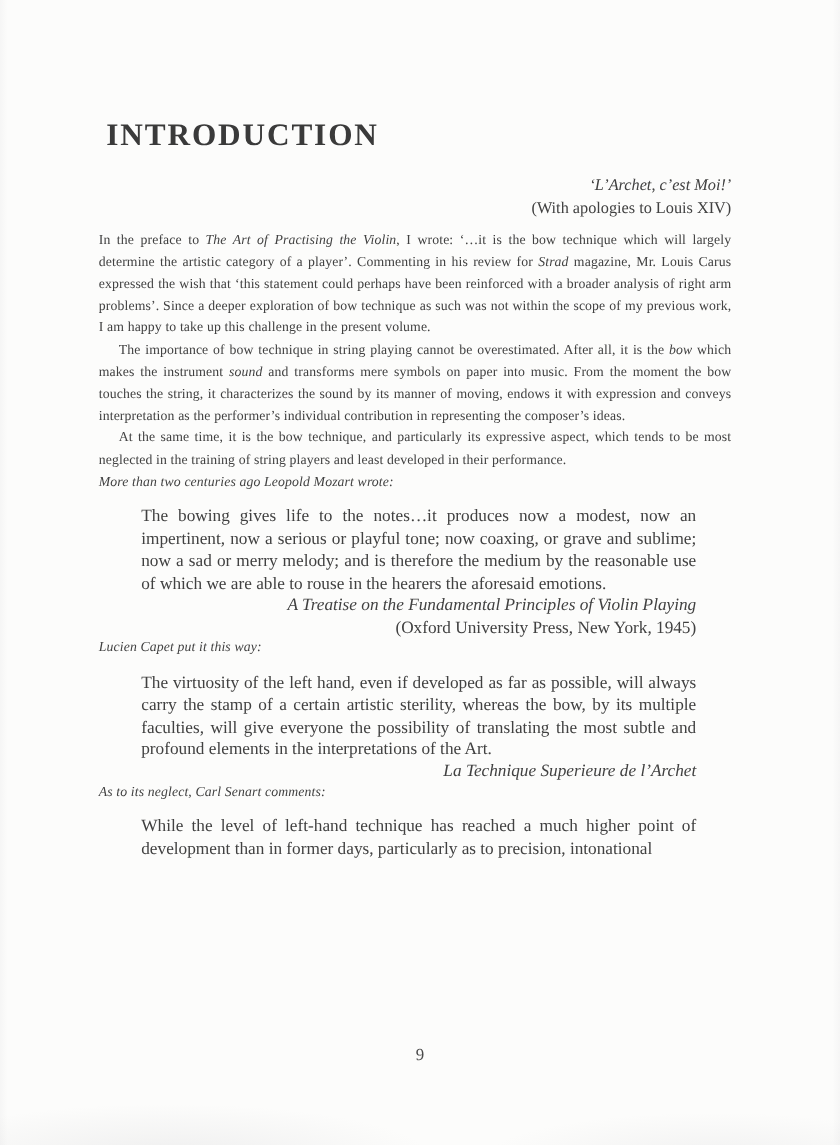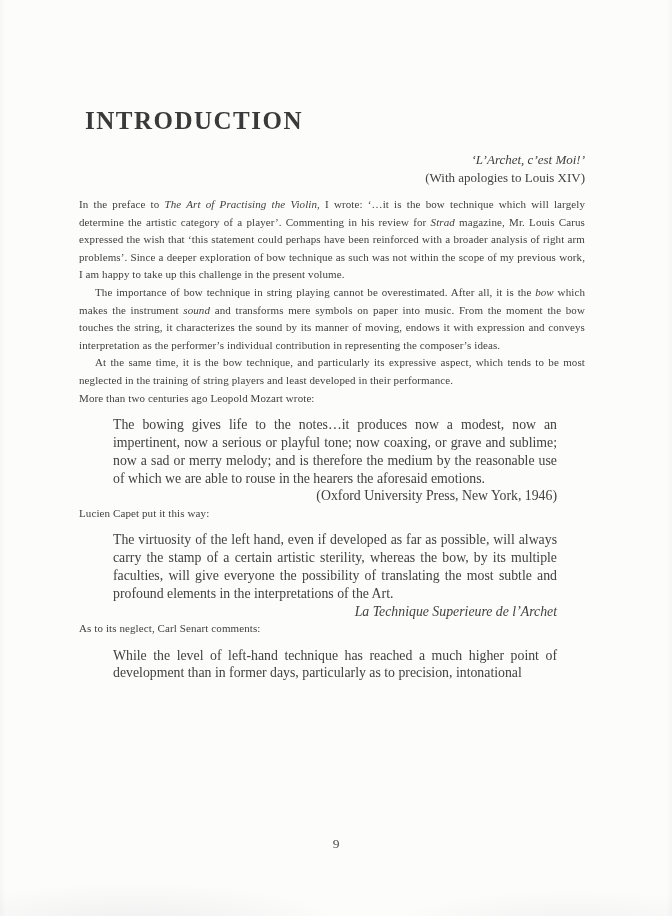--- a/index.html
+++ b/index.html
@@ -18,21 +18,21 @@
       linear-gradient(to right, rgba(190,190,195,0.10) 0px, rgba(0,0,0,0) 6px),
       linear-gradient(to left, rgba(190,190,195,0.10) 0px, rgba(0,0,0,0) 6px),
       #fcfcfb;
     overflow: hidden;
     font-family: "Liberation Serif", "DejaVu Serif", serif;
     color: #414141;
   }
   .content {
     position: absolute;
     left: 79px;
-    top: 16px;
+    top: 4px;
     width: 506px;
   }
   .doc-heading {
     margin: 0 0 0 6px;
     padding-top: 90px;
     font-size: 25px;
     line-height: 30px;
     font-weight: bold;
     letter-spacing: 1.5px;
     color: #3a3a3a;
@@ -51,20 +51,21 @@
     text-align: justify;
     letter-spacing: 0.1px;
   }
   p.para-first { margin-top: 9px; }
   p.para-indent { text-indent: 16px; }
   .lead-line {
     margin: 0;
     font-size: 15px;
     line-height: 18px;
     text-align: left;
+    font-style: italic;
   }
   .lead-mozart { margin-top: 22px; }
   .lead-capet  { margin-top: 6px; }
   .lead-flesch { margin-top: 6px; }
   blockquote {
     margin: 9px 28px 0 34px;
     font-size: 13.8px;
     line-height: 17.8px;
     text-align: justify;
   }
@@ -105,21 +106,22 @@
       <p class="para-first"><span>In the preface to </span><span class="italic">The Art of Practising the Violin</span><span>, I wrote: ‘…it is the bow technique which will largely determine the artistic category of a player’. Commenting in his review for </span><span class="italic">Strad</span><span> magazine, Mr. Louis Carus expressed the wish that ‘this statement could perhaps have been reinforced with a broader analysis of right arm problems’. Since a deeper exploration of bow technique as such was not within the scope of my previous work, I am happy to take up this challenge in the present volume.</span></p>
 
       <p class="para-indent"><span>The importance of bow technique in string playing cannot be overestimated. After all, it is the </span><span class="italic">bow</span><span> which makes the instrument </span><span class="italic">sound</span><span> and transforms mere symbols on paper into music. From the moment the bow touches the string, it characterizes the sound by its manner of moving, endows it with expression and conveys interpretation as the performer’s individual contribution in representing the composer’s ideas.</span></p>
 
       <p class="para-indent">At the same time, it is the bow technique, and particularly its expressive aspect, which tends to be most neglected in the training of string players and least developed in their performance.</p>
 
       <p class="lead-line lead-mozart">More than two centuries ago Leopold Mozart wrote:</p>
 
       <blockquote>The bowing gives life to the notes…it produces now a modest, now an impertinent, now a serious or playful tone; now coaxing, or grave and sublime; now a sad or merry melody; and is therefore the medium by the reasonable use of which we are able to rouse in the hearers the aforesaid emotions.</blockquote>
       <div class="attribution">
-        <span class="attribution-detail">(Oxford University Press, New York, 1946)</span>
+        <span class="attribution-title">A Treatise on the Fundamental Principles of Violin Playing</span>
+        <span class="attribution-detail">(Oxford University Press, New York, 1945)</span>
       </div>
 
       <p class="lead-line lead-capet">Lucien Capet put it this way:</p>
 
       <blockquote>The virtuosity of the left hand, even if developed as far as possible, will always carry the stamp of a certain artistic sterility, whereas the bow, by its multiple faculties, will give everyone the possibility of translating the most subtle and profound elements in the interpretations of the Art.</blockquote>
       <div class="attribution">
         <span class="attribution-title">La Technique Superieure de l’Archet</span>
       </div>
 
       <p class="lead-line lead-flesch">As to its neglect, Carl Senart comments:</p>

